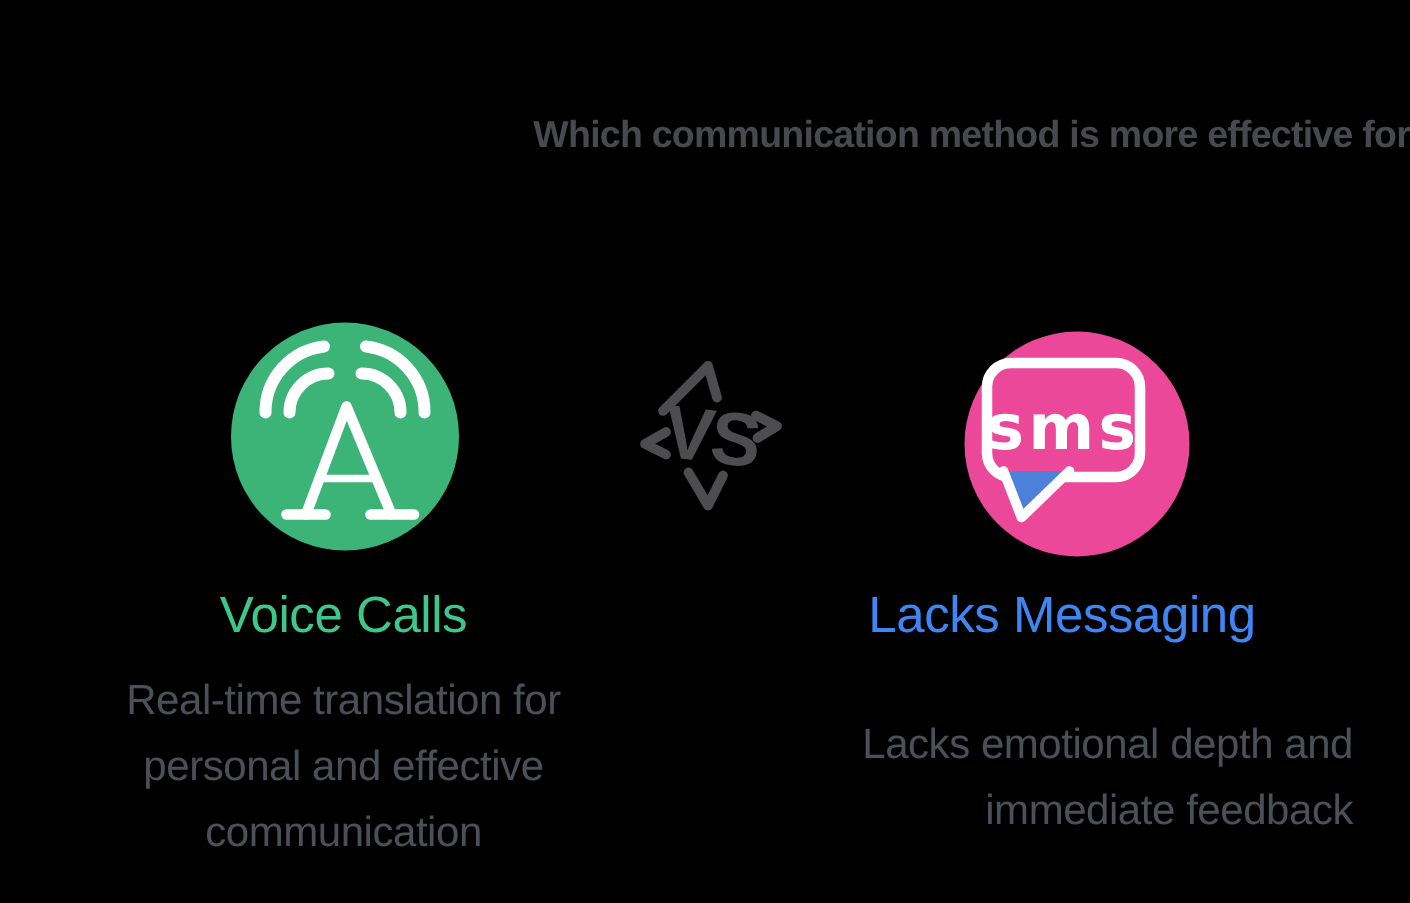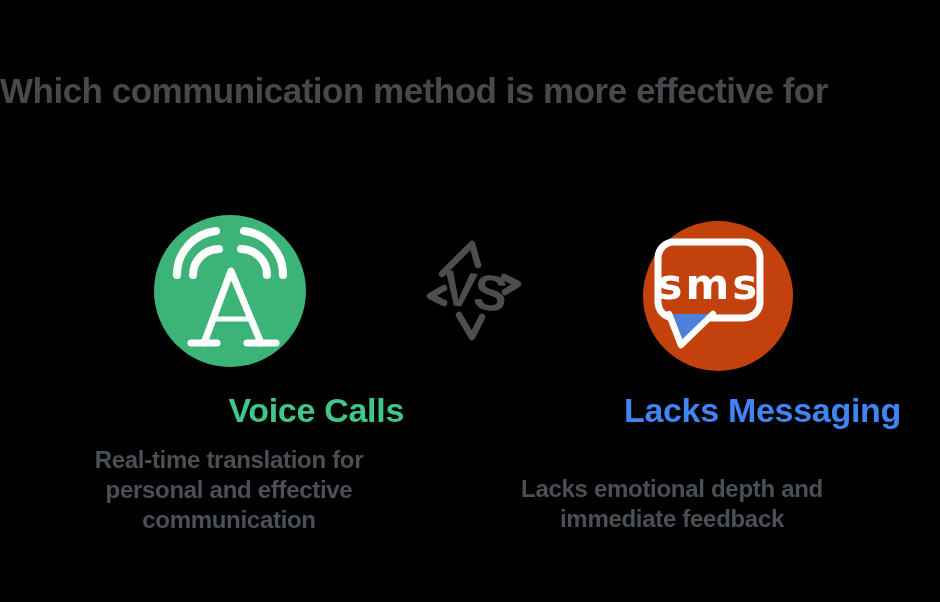--- a/index.html
+++ b/index.html
@@ -2,35 +2,35 @@
 <html><head>
 <meta charset="utf-8">
 <style>
   html,body{margin:0;padding:0;background:#000;}
   #canvas{
     position:relative;width:940px;height:602px;overflow:hidden;
     background:#000;font-family:"Liberation Sans",sans-serif;
   }
   .title{
     position:absolute;left:0;top:68px;width:940px;
-    text-align:left;font-weight:700;font-size:35px;line-height:45px;
+    text-align:right;font-weight:700;font-size:25px;line-height:45px;
     letter-spacing:-0.5px;
   }
   .option-label{
-    position:absolute;top:392px;text-align:right;
-    font-weight:700;font-size:34px;line-height:36px;letter-spacing:-0.3px;
+    position:absolute;top:392px;text-align:center;
+    font-weight:400;font-size:34px;line-height:36px;letter-spacing:-0.3px;
   }
   .option-desc{
     position:absolute;text-align:center;
-    font-weight:700;font-size:24px;line-height:30px;letter-spacing:-0.3px;
+    font-weight:400;font-size:28px;line-height:44px;letter-spacing:-0.3px;
   }
   .label-voice{left:54px;width:350px;}
   .label-sms{left:515px;width:386px;}
   .desc-voice{left:54px;width:350px;top:445px;}
-  .desc-sms{left:477px;width:390px;top:474px;}
+  .desc-sms{left:512px;width:390px;top:474px;text-align:right;}
   .icon-circle{position:absolute;border-radius:50%;}
   .icon-voice{left:154px;top:215px;width:152px;height:152px;}
   .icon-sms{left:643px;top:221px;width:150px;height:150px;}
   .icon-circle svg{display:block;width:100%;height:100%;}
   .vs-badge{position:absolute;left:425px;top:235px;width:115px;height:115px;}
   .vs-badge svg{display:block;width:100%;height:100%;}
   .vs-text{font-family:"Liberation Sans",sans-serif;font-weight:700;font-size:50px;letter-spacing:-2px;}
   .sms-text{font-family:"DejaVu Sans","Liberation Sans",sans-serif;font-weight:700;font-size:42px;letter-spacing:3px;}
 </style>
 </head>
@@ -62,21 +62,21 @@
   <div class="vs-badge">
     <svg viewBox="0 0 115 115" fill="none" stroke="currentColor" stroke-linecap="round" stroke-linejoin="round" style="color: rgb(77, 77, 79);">
       <path d="M 17 39 L 47 9 L 53 30" stroke-width="6.5"></path>
       <path d="M 34 80 L 47 102 L 57 82" stroke-width="6.5"></path>
       <path d="M 19 53 L 5 61 L 19 68" stroke-width="6.5"></path>
       <path d="M 79 42 L 93 49 L 80 57" stroke-width="6.5"></path>
       <text class="vs-text" x="49" y="73" text-anchor="middle" stroke="none" fill="currentColor" transform="rotate(7 49 57)">VS</text>
     </svg>
   </div>
 
-  <div class="icon-circle icon-sms" style="background: #c2410c;">
+  <div class="icon-circle icon-sms" style="background: #ec4899;">
     <svg viewBox="0 0 150 150" fill="none" stroke="currentColor" stroke-linecap="round" stroke-linejoin="round" style="color: rgb(255, 255, 255);">
       <rect x="15" y="21" width="102" height="76" rx="16" stroke-width="7"></rect>
       <path d="M 70 93 L 38 124 L 26 93" stroke-width="6.5" style="fill: rgb(77, 128, 216);"></path>
       <text class="sms-text" x="66" y="78" text-anchor="middle" stroke="none" fill="currentColor">sms</text>
     </svg>
   </div>
   <div class="option-label label-sms" style="color: rgb(64, 133, 244);">Lacks Messaging</div>
   <div class="option-desc desc-sms" style="color: rgb(75, 80, 86);">Lacks emotional depth and immediate feedback</div>
 
 </div>

